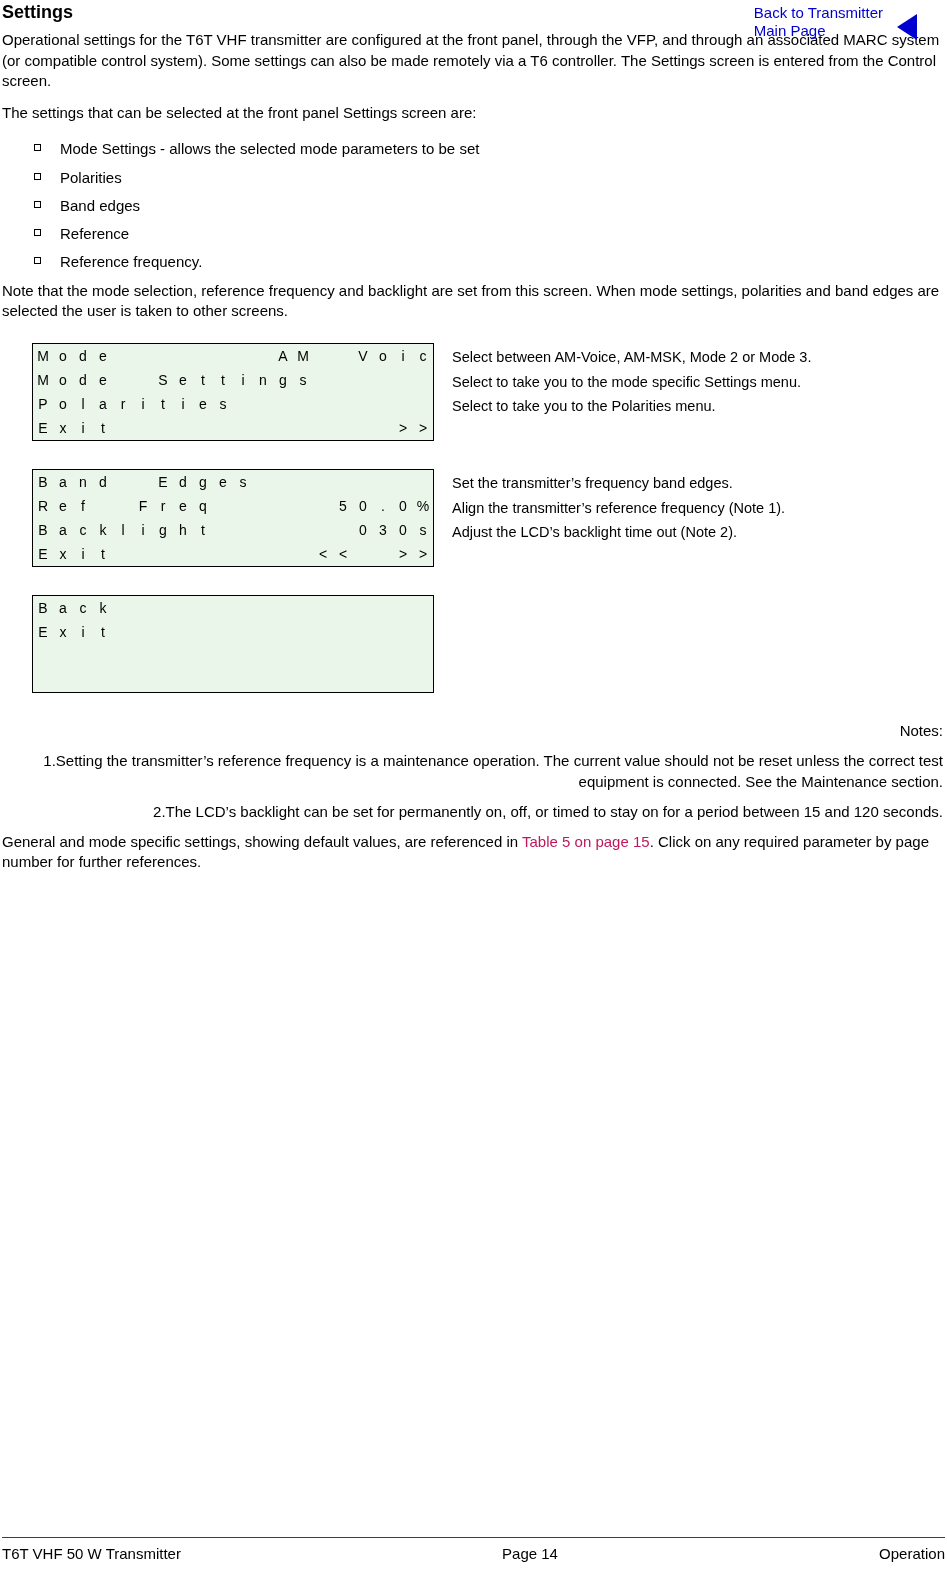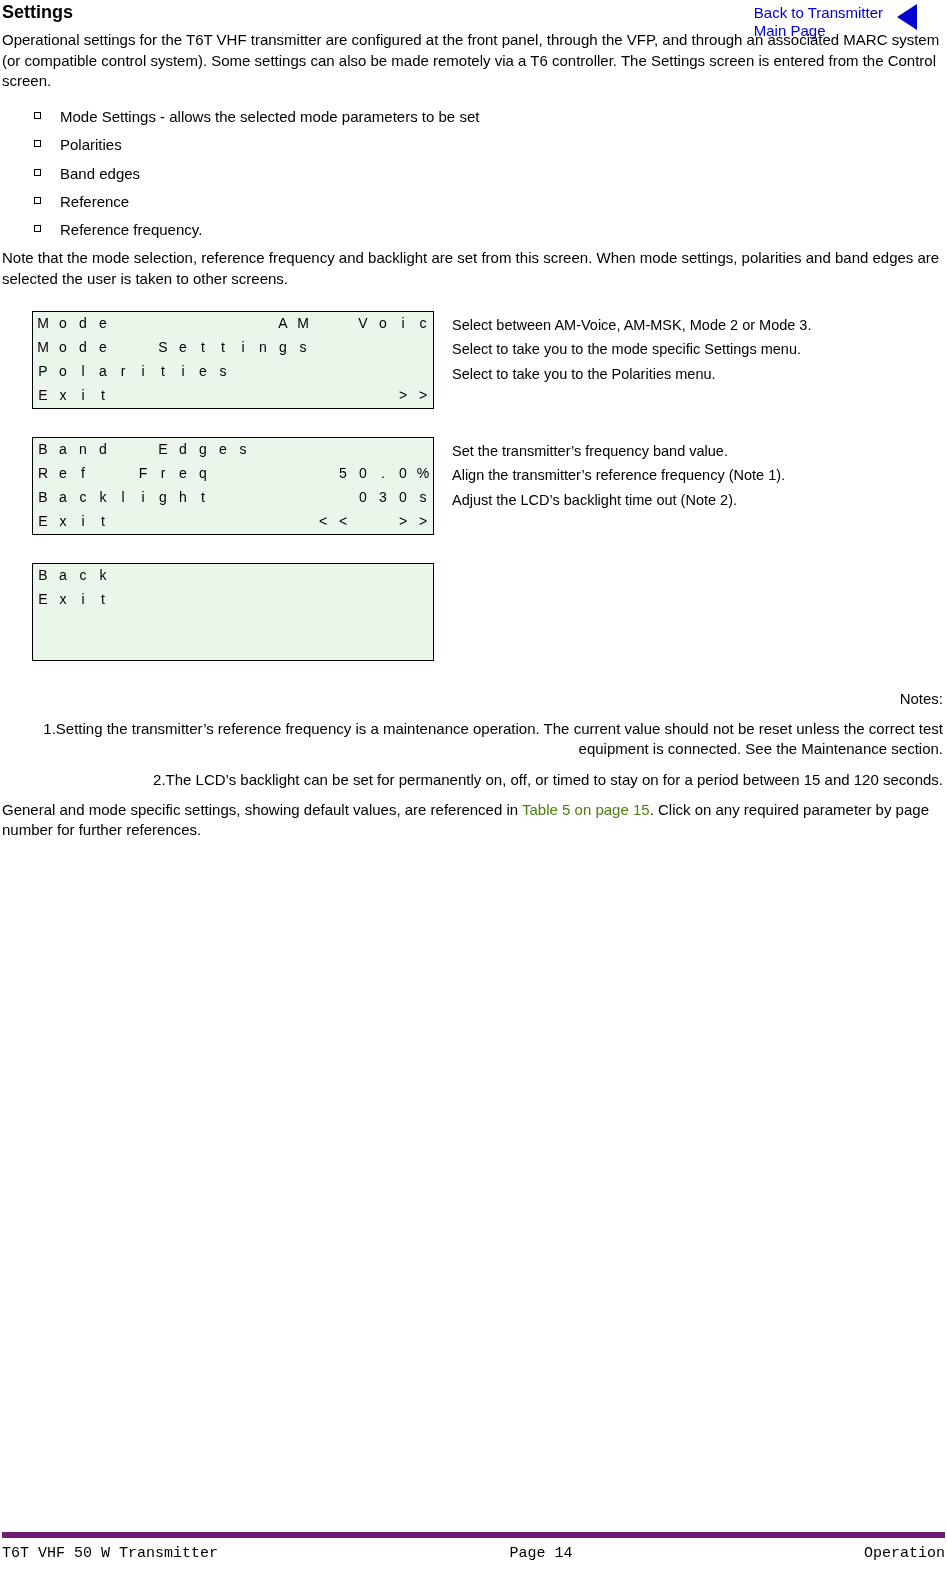--- a/index.html
+++ b/index.html
@@ -14,21 +14,21 @@
   .page {
     padding: 0 0 30px 0;
     min-height: 1540px;
     position: relative;
   }
   .nav-top {
     position: absolute;
     top: 4px;
     right: 30px;
     display: flex;
-    align-items: flex-start;
+    align-items: flex-end;
     gap: 12px;
   }
   .nav-link {
     color: #0000d0;
     font-size: 15px;
     line-height: 1.2;
     text-decoration: none;
   }
   .nav-arrow svg { display: block; }
   .content {
@@ -88,32 +88,31 @@
     line-height: 1.7;
     padding-top: 2px;
   }
   .notes {
     margin-top: 28px;
     padding: 0 4px;
     text-align: right;
   }
   .notes p { margin: 10px 0; }
   .outro { margin-top: 14px; padding: 0 2px; }
-  .link-blue { color: #4d7c0f; }
+  .link-blue { color: #be185d; }
   .footer {
     position: absolute;
     bottom: 6px;
     left: 2px;
     right: 2px;
-    border-top: 6px solid #701a75;
+    border-top: 1px solid #701a75;
     display: flex;
     justify-content: space-between;
     font-size: 15px;
     padding-top: 6px;
-    font-family: Liberation Mono, monospace;
   }
 </style>
 </head>
 <body>
 
 <div class="page">
 
   <div class="nav-top">
     <a href="#" class="nav-link">
       <span>Back to Transmitter</span><br>
@@ -122,20 +121,21 @@
     <span class="nav-arrow">
       <svg width="22" height="26">
           <polygon points="22,0 22,26 2,13" fill="#0000d0"></polygon>
         </svg>
     </span>
   </div>
 
   <div class="content">
     <h2 class="section-title">Settings</h2>
     <p class="para">Operational settings for the T6T VHF transmitter are configured at the front panel, through the VFP, and through an associated MARC system (or compatible control system). Some settings can also be made remotely via a T6 controller. The Settings screen is entered from the Control screen.</p>
+    <p class="para">The settings that can be selected at the front panel Settings screen are:</p>
 
     <ul class="bulleted">
       <li>Mode Settings - allows the selected mode parameters to be set</li>
       <li>Polarities</li>
       <li>Band edges</li>
       <li>Reference</li>
       <li>Reference frequency.</li>
     </ul>
 
     <p class="para" style="margin-top:2px;">Note that the mode selection, reference frequency and backlight are set from this screen. When mode settings, polarities and band edges are selected the user is taken to other screens.</p>
@@ -327,21 +327,21 @@
               <td>&lt;</td>
               <td>&lt;</td>
               <td>&nbsp;</td>
               <td>&nbsp;</td>
               <td>&gt;</td>
               <td>&gt;</td>
             </tr>
       </tbody>
         </table>
       <div class="lcd-labels">
-        <div>Set the transmitter’s frequency band value.</div>
+        <div>Set the transmitter’s frequency band edges.</div>
         <div>Align the transmitter’s reference frequency (Note 1).</div>
         <div>Adjust the LCD’s backlight time out (Note 2).</div>
       </div>
     </div>
 
     <div class="lcd-block">
       <table class="lcd">
         <tbody>
             <tr>
               <td>B</td>

